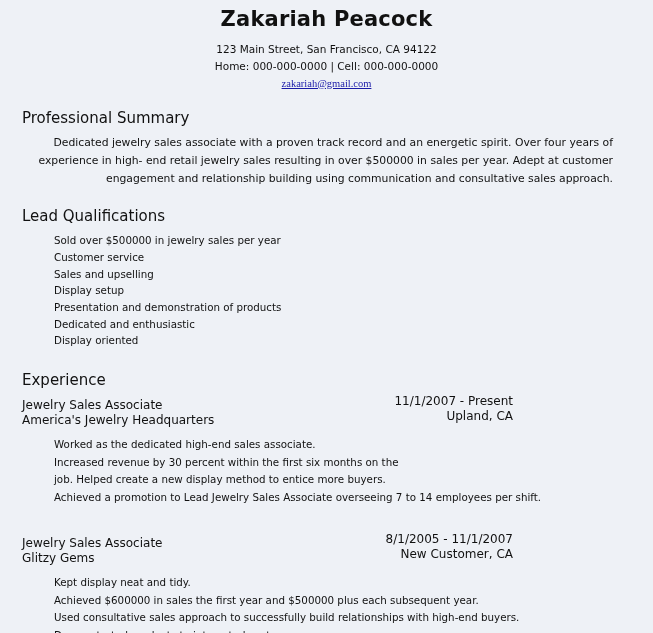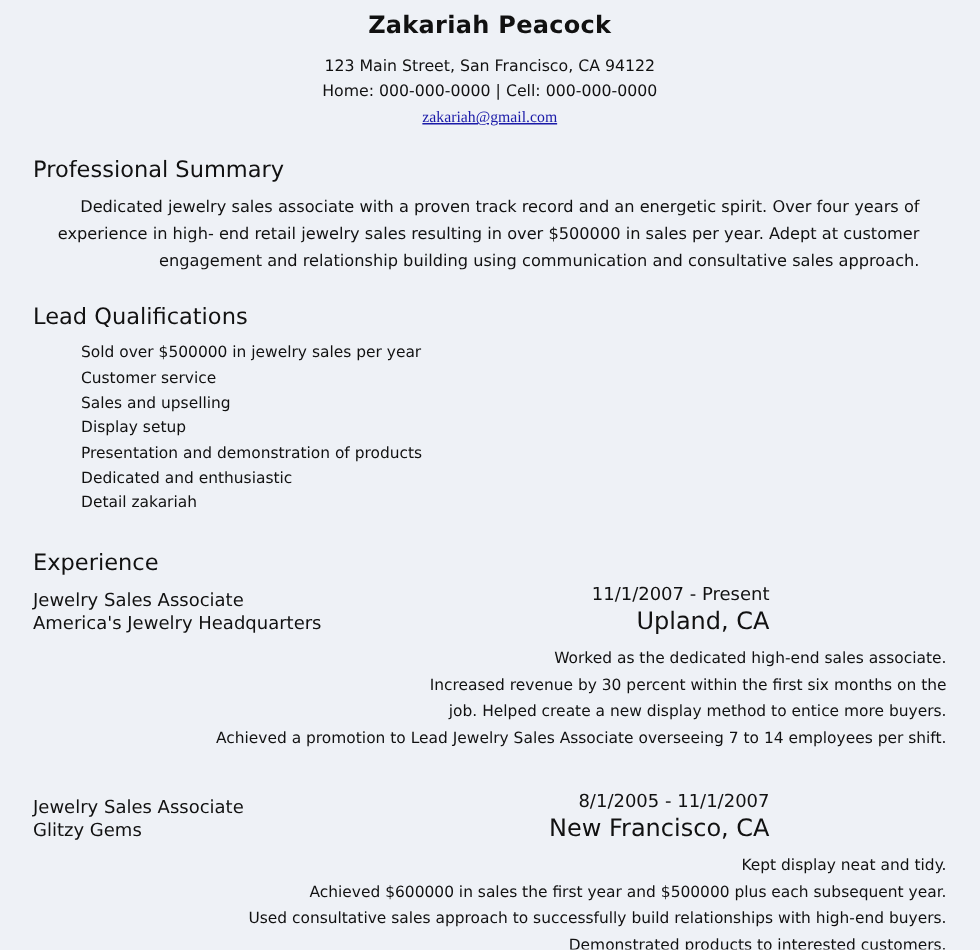--- a/index.html
+++ b/index.html
@@ -18,21 +18,21 @@
     width: 653px;
     height: 633px;
     box-sizing: border-box;
     padding: 4px 22px 0 22px;
     position: relative;
   }
   .header {
     text-align: center;
   }
   .name {
-    font-size: 16px;
+    font-size: 21px;
     font-weight: bold;
     letter-spacing: 0.2px;
     margin-top: 3px;
     margin-bottom: 12px;
     color: #111;
   }
   .contact-line {
     font-size: 10.5px;
     margin-bottom: 5px;
     color: #111;
@@ -95,40 +95,39 @@
   .exp-company-row {
     position: relative;
     height: 15px;
   }
   .exp-company {
     font-size: 12px;
     color: #111;
     display: inline-block;
   }
   .exp-location {
-    font-size: 16px;
+    font-size: 12px;
     color: #111;
     position: absolute;
     right: 118px;
     top: 0;
     white-space: nowrap;
   }
   .exp-bullets {
     margin: 0;
     padding: 0;
     list-style: none;
     margin-top: 12px;
   }
   .exp-bullets li {
     font-size: 10.3px;
     line-height: 1.62;
     padding-left: 32px;
     color: #111;
     margin-bottom: 1px;
-    text-align: right;
   }
   .exp-section-title {
     font-size: 15px;
     margin-top: 22px;
     margin-bottom: 5px;
     color: #111;
     font-weight: normal;
   }
 </style>
 </head>
@@ -149,21 +148,21 @@
   <div class="summary-text">Dedicated jewelry sales associate with a proven track record and an energetic spirit. Over four years of experience in high- end retail jewelry sales resulting in over $500000 in sales per year. Adept at customer engagement and relationship building using communication and consultative sales approach.</div>
 
   <div class="section-title">Lead Qualifications</div>
   <ul class="qual-list">
     <li>Sold over $500000 in jewelry sales per year</li>
     <li>Customer service</li>
     <li>Sales and upselling</li>
     <li>Display setup</li>
     <li>Presentation and demonstration of products</li>
     <li>Dedicated and enthusiastic</li>
-    <li>Detail zakariah</li>
+    <li>Display oriented</li>
   </ul>
 
   <div class="exp-section-title">Experience</div>
 
   <div class="exp-block" style="margin-top:0">
     <div class="exp-title-row">
       <span class="exp-role">Jewelry Sales Associate</span>
       <span class="exp-dates">11/1/2007 - Present</span>
     </div>
     <div class="exp-company-row">
@@ -178,21 +177,21 @@
     </ul>
   </div>
 
   <div class="exp-block" style="margin-top:26px">
     <div class="exp-title-row">
       <span class="exp-role">Jewelry Sales Associate</span>
       <span class="exp-dates">8/1/2005 - 11/1/2007</span>
     </div>
     <div class="exp-company-row">
       <span class="exp-company">Glitzy Gems</span>
-      <span class="exp-location">New Francisco, CA</span>
+      <span class="exp-location">New Customer, CA</span>
     </div>
     <ul class="exp-bullets">
       <li>Kept display neat and tidy.</li>
       <li>Achieved $600000 in sales the first year and $500000 plus each subsequent year.</li>
       <li>Used consultative sales approach to successfully build relationships with high-end buyers.</li>
       <li>Demonstrated products to interested customers.</li>
     </ul>
   </div>
 
 </div>

